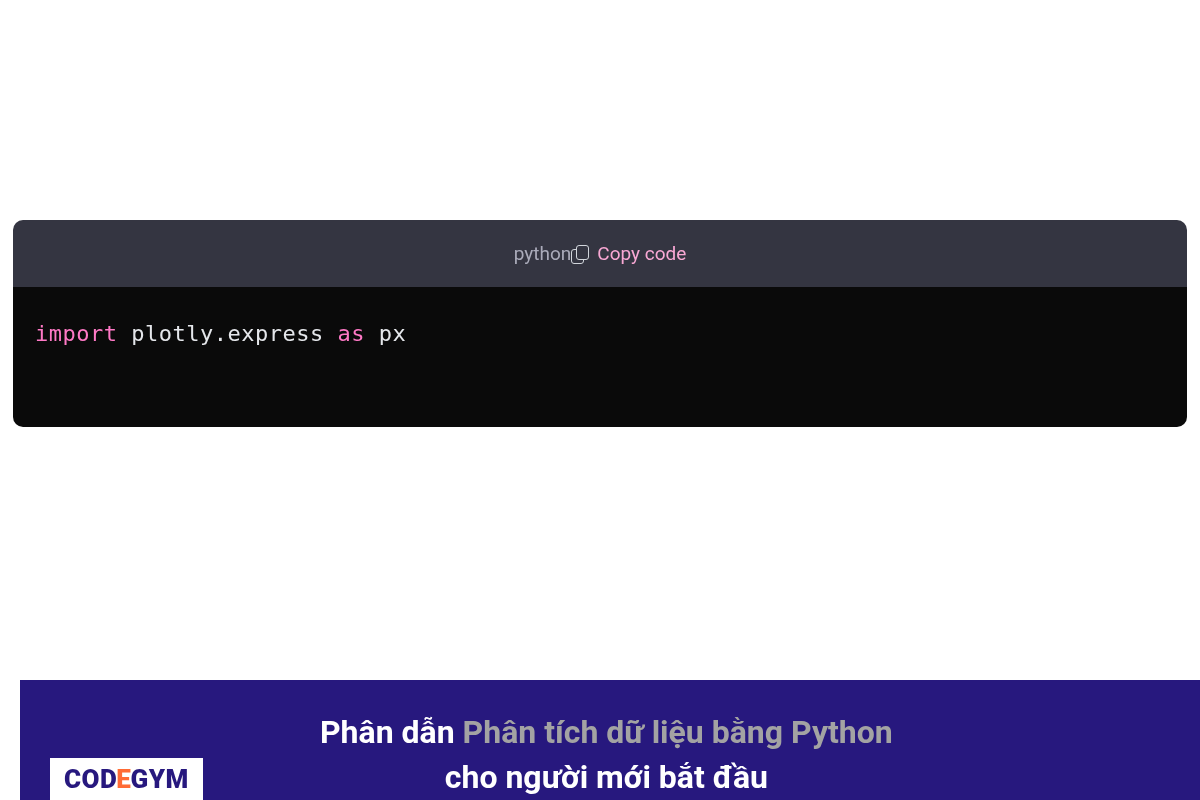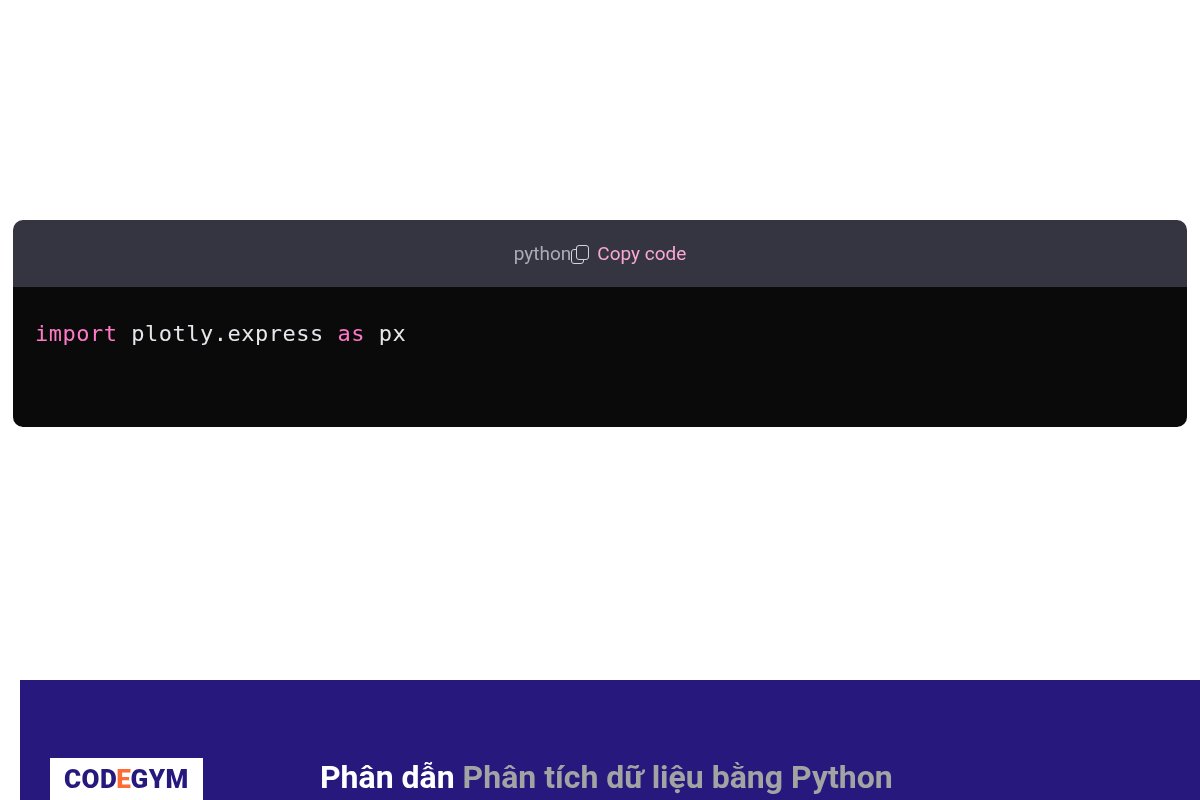--- a/index.html
+++ b/index.html
@@ -138,14 +138,15 @@
 <div class="banner">
   <div class="logo">
     <span>COD</span>
       <span class="logo-e">E</span>
       <span>GYM</span>
   </div>
   <div class="banner-text">
     <div>
       <span class="banner-line1-white">Phân dẫn </span><span class="banner-line1-orange">Phân tích dữ liệu bằng Python</span>
     </div>
+    <div class="banner-line2">cho người mới bắt đầu</div>
   </div>
 </div>
 
 </body></html>

